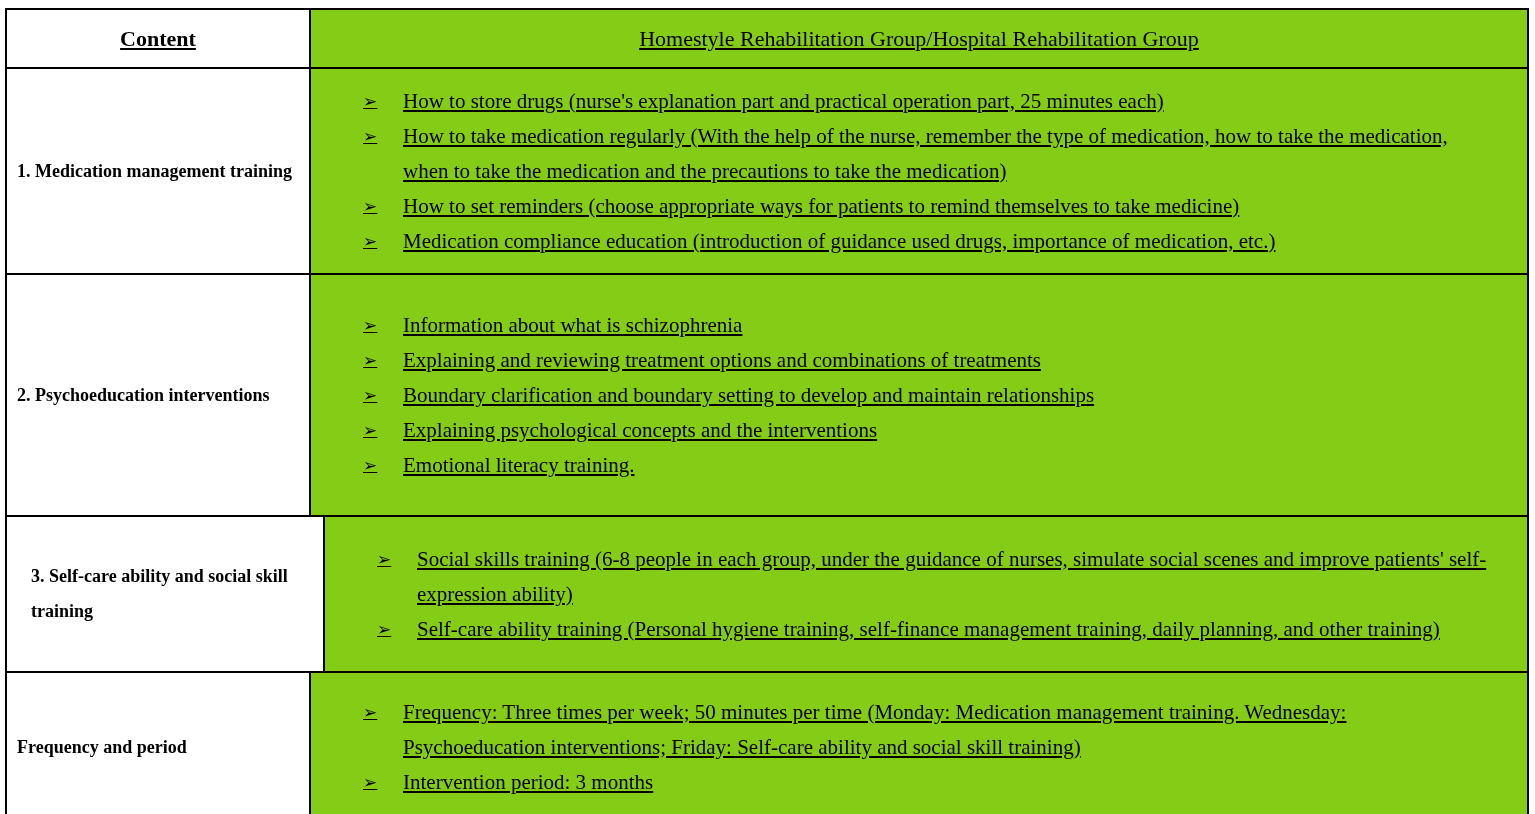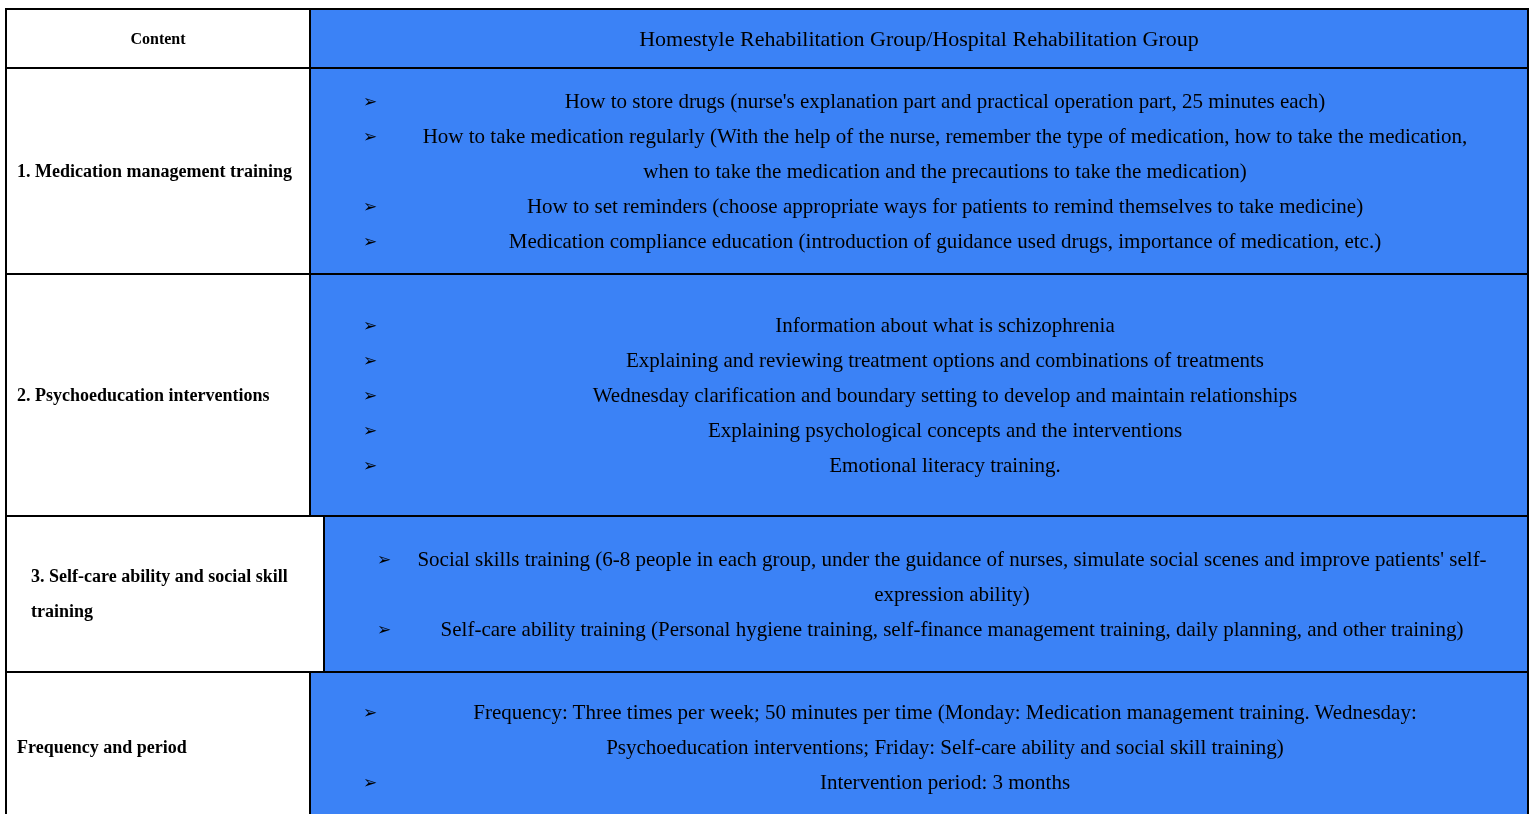--- a/index.html
+++ b/index.html
@@ -30,38 +30,40 @@
   .cell-left {
     background: #ffffff;
     border-right: 2px solid #000000;
     display: flex;
     flex-direction: column;
     justify-content: center;
     padding: 6px 8px 6px 10px;
     box-sizing: border-box;
   }
   .cell-right {
-    background: #3b82f6;
+    background: #84cc16;
     display: flex;
     flex-direction: column;
     justify-content: center;
     padding: 8px 40px 8px 52px;
     box-sizing: border-box;
+    text-decoration: underline;
   }
   .hdr { height: 57px; }
   .hdr .cell-left, .hdr .cell-right {
     justify-content: center;
     align-items: center;
     text-align: center;
     padding: 0 10px;
   }
   .hdr-left-label {
     font-weight: bold;
-    font-size: 16px;
+    font-size: 22px;
     line-height: 26px;
+    text-decoration: underline;
   }
   .hdr-right-label {
     font-weight: normal;
     font-size: 22px;
     line-height: 26px;
   }
   .r1 { height: 204px; }
   .r2 { height: 240px; }
   .r3 { height: 154px; padding-left: 14px; }
   .r4 { height: 148px; }
@@ -83,21 +85,20 @@
   .bullet-glyph {
     flex: 0 0 40px;
     font-family: "DejaVu Sans", sans-serif;
     font-size: 17px;
     line-height: 35px;
   }
   .bullet-text {
     flex: 1 1 auto;
     font-size: 21px;
     line-height: 35px;
-    text-align: center;
   }
 </style>
 </head>
 <body>
 
 <div class="table-wrap">
 
   <div class="trow hdr">
     <div class="cell-left">
       <span class="hdr-left-label">Content</span>
@@ -142,21 +143,21 @@
           <div class="bullet-item">
             <span class="bullet-glyph">➢</span>
             <span class="bullet-text">Information about what is schizophrenia</span>
           </div>
           <div class="bullet-item">
             <span class="bullet-glyph">➢</span>
             <span class="bullet-text">Explaining and reviewing treatment options and combinations of treatments</span>
           </div>
           <div class="bullet-item">
             <span class="bullet-glyph">➢</span>
-            <span class="bullet-text">Wednesday clarification and boundary setting to develop and maintain relationships</span>
+            <span class="bullet-text">Boundary clarification and boundary setting to develop and maintain relationships</span>
           </div>
           <div class="bullet-item">
             <span class="bullet-glyph">➢</span>
             <span class="bullet-text">Explaining psychological concepts and the interventions</span>
           </div>
           <div class="bullet-item">
             <span class="bullet-glyph">➢</span>
             <span class="bullet-text">Emotional literacy training.</span>
           </div>
         </div>

